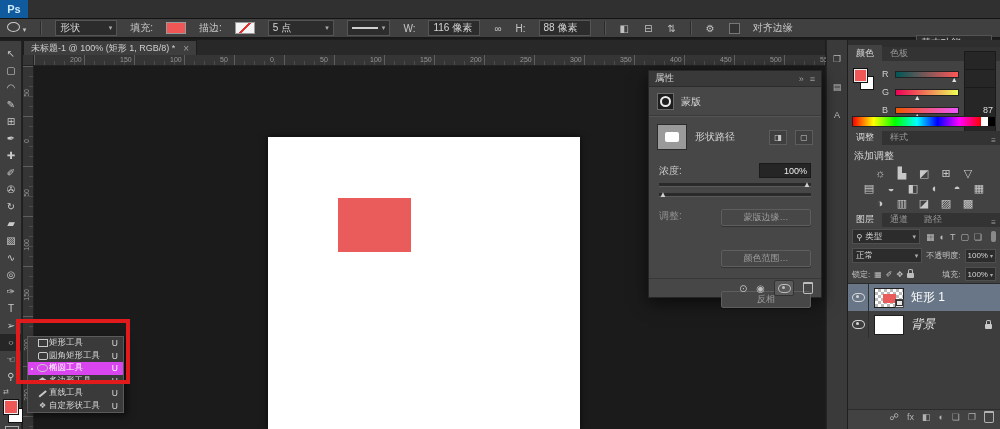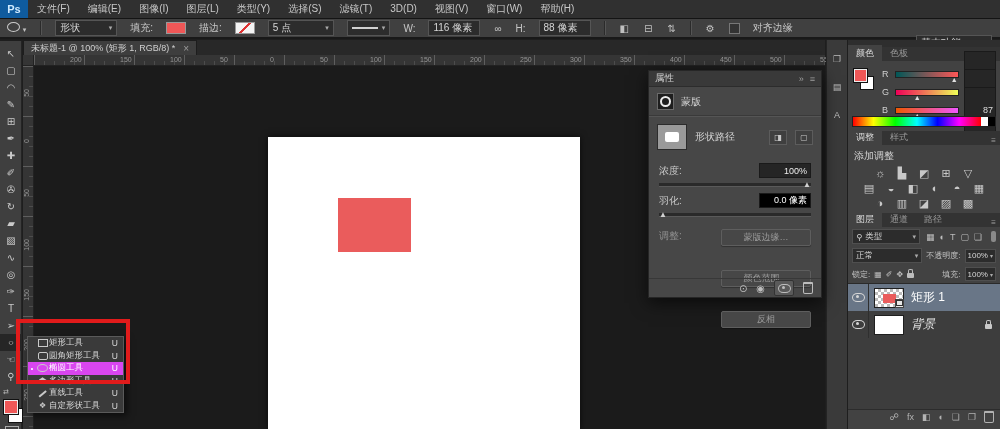--- a/index.html
+++ b/index.html
@@ -161,33 +161,20 @@
   .layers-empty{height:71px;background:#3d3d3d;}
   .layers-bottom{height:14px;background:#424242;border-top:1px solid #2c2c2c;display:flex;align-items:center;justify-content:flex-end;gap:8px;padding-right:6px;color:#b2b2b2;font-size:9px;}
 </style>
 </head>
 <body>
 
 <div class="app">
 
   <div class="menubar">
     <div class="ps-logo">Ps</div>
-    <div class="menus" id="menus">
-        <span class="menu-item">文件(F)</span>
-        <span class="menu-item">编辑(E)</span>
-        <span class="menu-item">图像(I)</span>
-        <span class="menu-item">图层(L)</span>
-        <span class="menu-item">类型(Y)</span>
-        <span class="menu-item">选择(S)</span>
-        <span class="menu-item">滤镜(T)</span>
-        <span class="menu-item">3D(D)</span>
-        <span class="menu-item">视图(V)</span>
-        <span class="menu-item">窗口(W)</span>
-        <span class="menu-item">帮助(H)</span>
-      </div>
   </div>
 
   <div class="optionsbar">
     <span class="opt-icon"><span class="mini-ellipse"></span> <span style="font-size:7px">▾</span></span>
     <span class="sep"></span>
     <span class="select" style="width:52px">
         <span style="flex:1">形状</span>
         <span class="dd">▾</span>
       </span>
     <span>填充:</span>
@@ -411,25 +398,20 @@
       <div class="slider-row">
         <span class="lbl">浓度:</span>
         <span class="spc"></span>
         <span class="pvalbox">100%</span>
       </div>
       <div class="track">
           <span class="thandle" style="right:0">▲</span>
         </div>
     </div>
     <div class="slider-block">
-      <div class="slider-row">
-        <span class="lbl">羽化:</span>
-        <span class="spc"></span>
-        <span class="pvalbox dark">0.0 像素</span>
-      </div>
       <div class="track">
           <span class="thandle" style="left:0">▲</span>
         </div>
     </div>
     <div class="adjust-block">
       <span class="adjust-lbl">调整:</span>
       <div class="adjust-btns">
         <span class="pbtn">蒙版边缘…</span>
         <span class="pbtn">颜色范围…</span>
         <span class="pbtn">反相</span>

